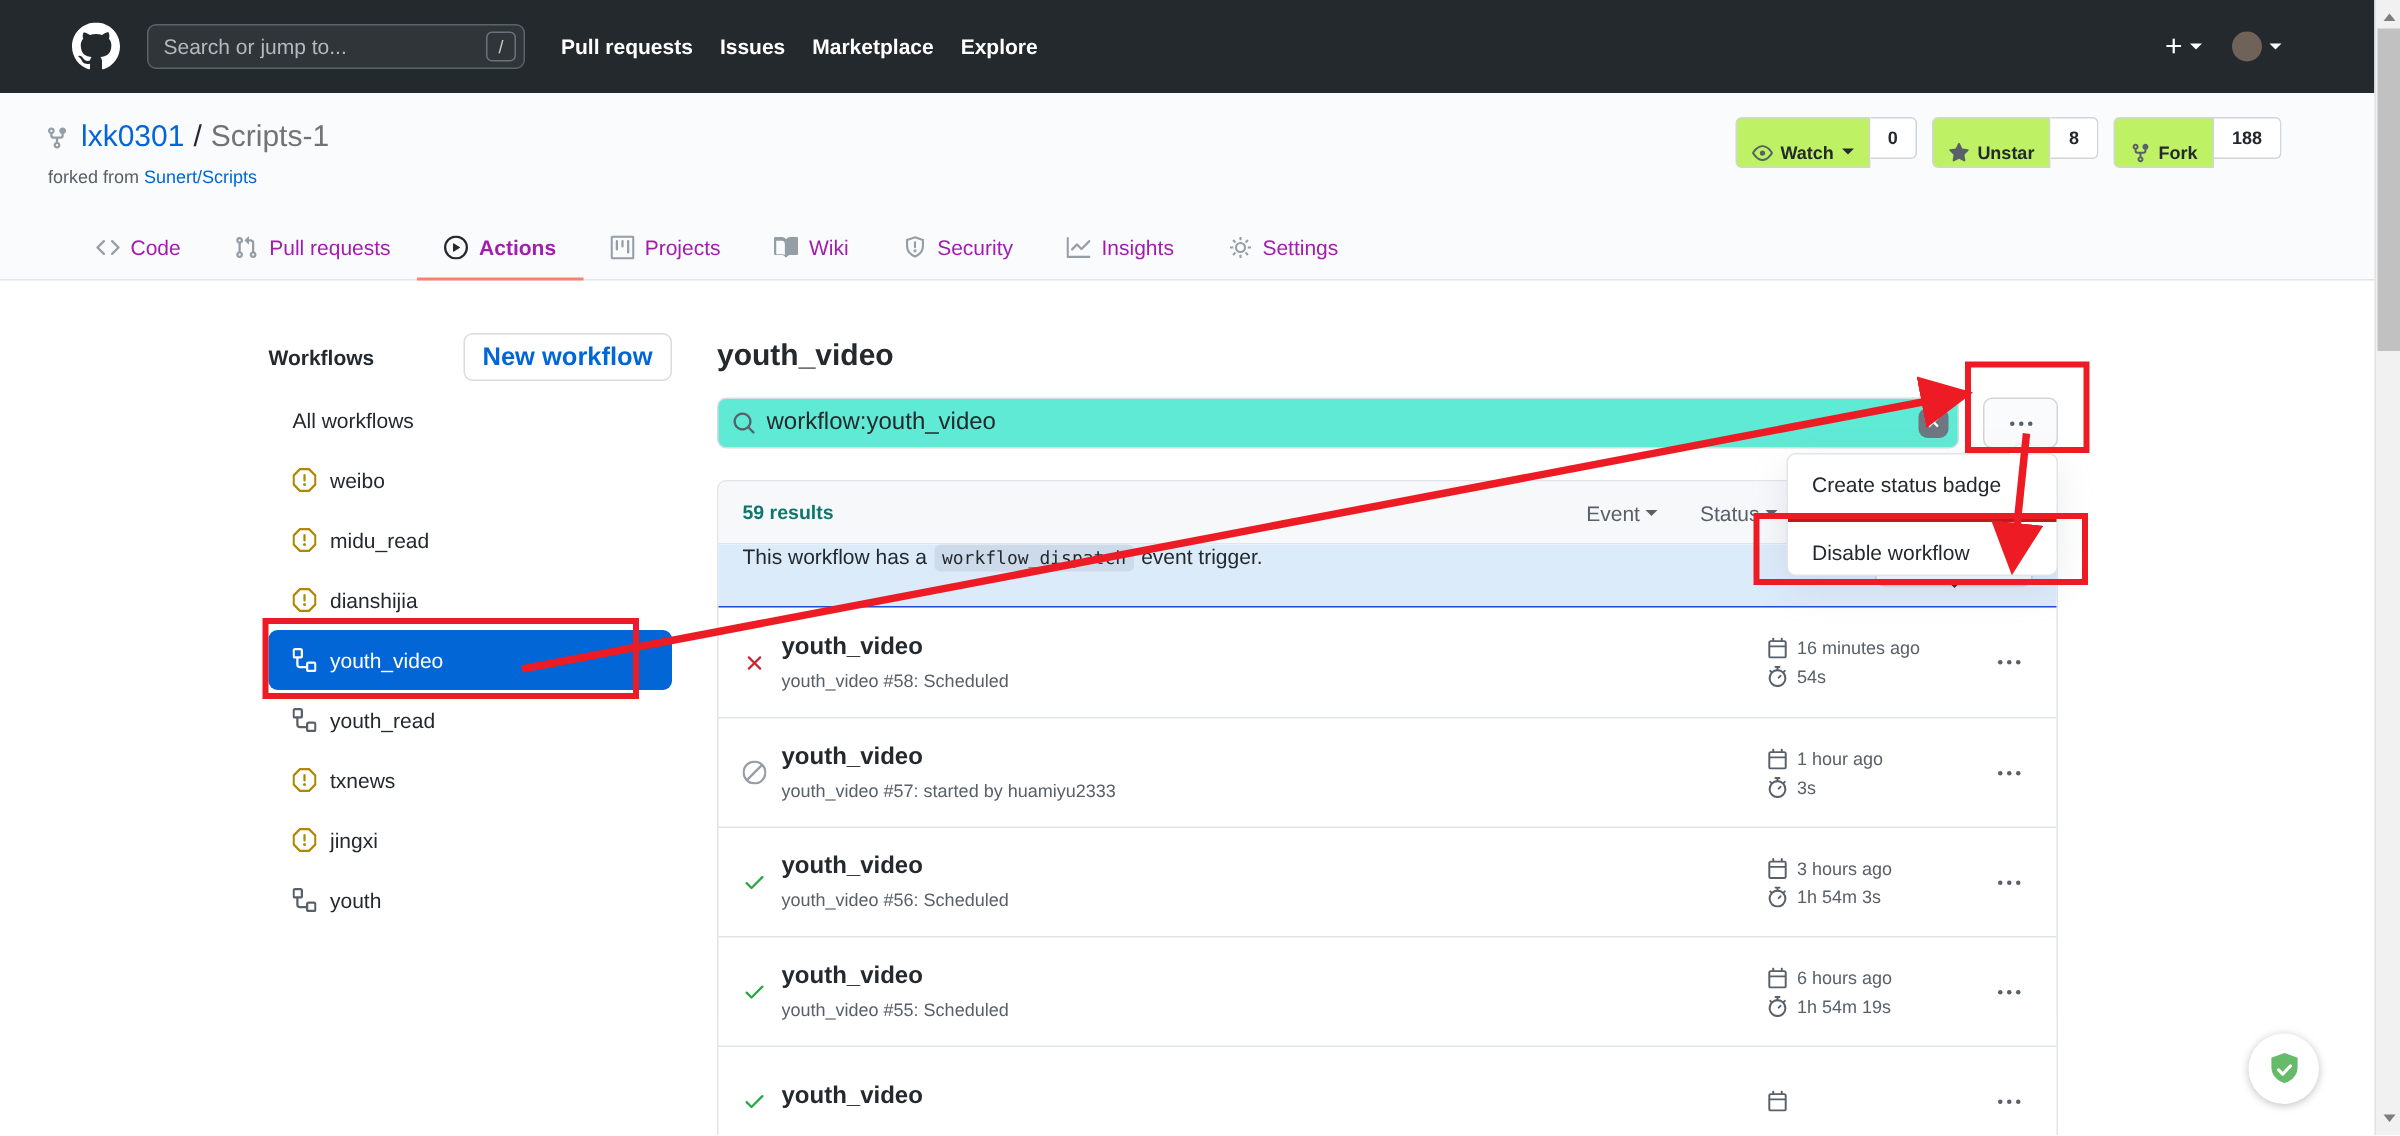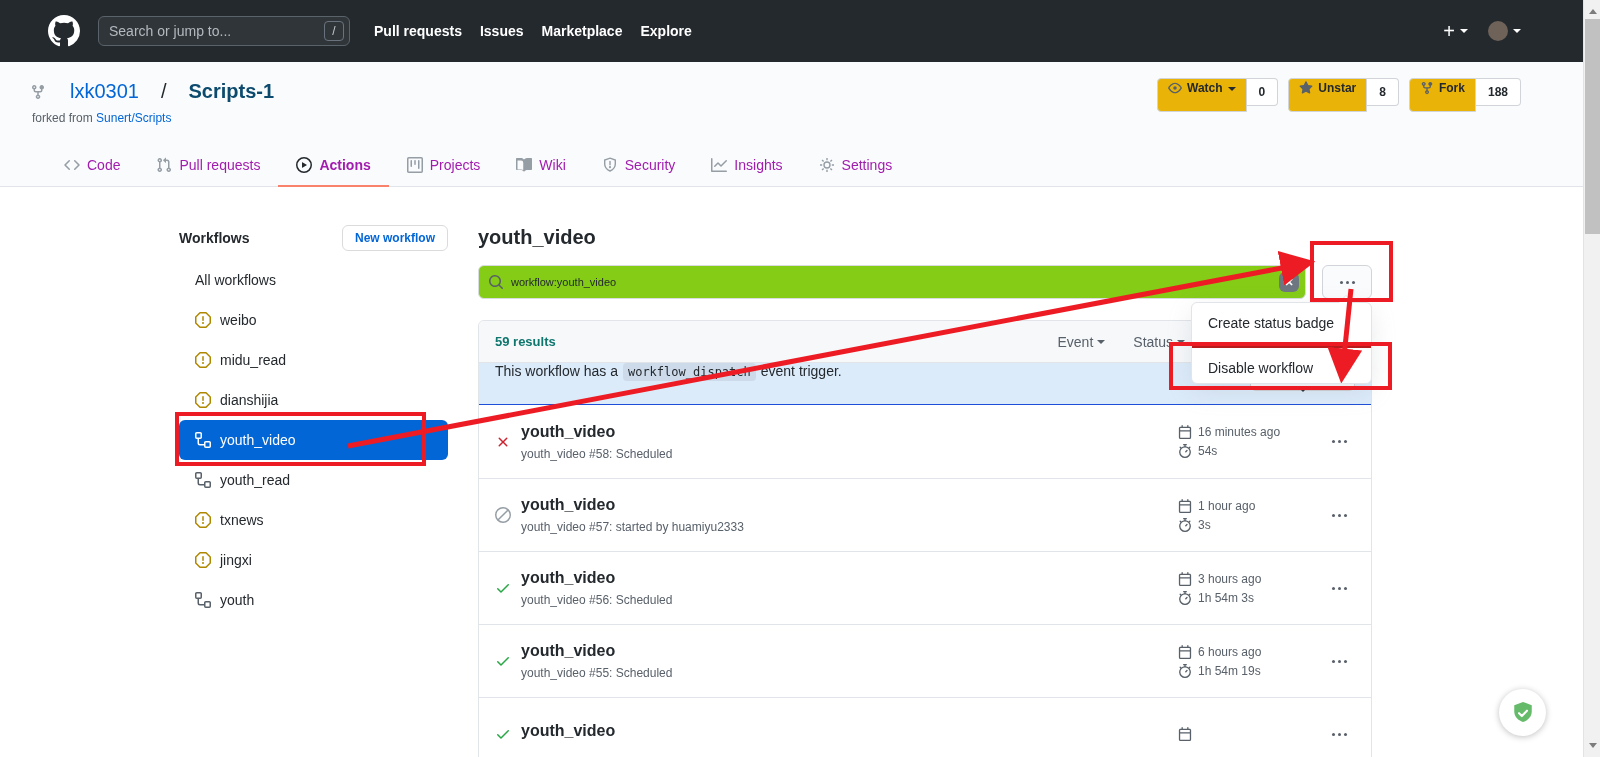--- a/index.html
+++ b/index.html
@@ -17,60 +17,60 @@
   .gh-nav { display:flex; gap:18px; align-items:center; }
   .gh-nav .nav-link { color:#fff; font-size:14px; font-weight:700; cursor:pointer; white-space:nowrap; }
   .gh-header-right { position:absolute; right:62px; top:0; height:62px; display:flex; align-items:center; gap:20px; }
   .plus-group,.avatar-group { display:flex; align-items:center; gap:5px; color:#fff; cursor:pointer; }
   .plus-glyph { font-size:20px; font-weight:400; line-height:1; color:#fff; }
   .caret { display:inline-block; width:0; height:0; border:4px solid transparent; border-top-color:currentColor; margin-top:4px; }
   .avatar { width:20px; height:20px; border-radius:50%; background:#6e6259; }
 
   
   .repo-area { position:absolute; left:0; top:62px; width:1583px; height:125px; background:#fafbfc; border-bottom:1px solid #e1e4e8; }
-  .repo-title-row { position:absolute; left:30px; top:18px; display:flex; align-items:center; font-size:20px;gap:16px; }
+  .repo-title-row { position:absolute; left:30px; top:18px; display:flex; align-items:center; font-size:20px; }
   .repo-title-row .octicon { color:#959da5; margin-right:8px; }
   .repo-owner { color:#0366d6; font-weight:400; cursor:pointer; }
   .repo-sep { color:#24292e; margin:0 6px; }
-  .repo-name { color:#0c4a6e; font-weight:700; cursor:pointer; }
+  .repo-name { color:#737373; font-weight:400; cursor:pointer; }
   .fork-note { position:absolute; left:32px; top:49px; font-size:12px; color:#586069; }
   .fork-note a { color:#0366d6; text-decoration:none; cursor:pointer; }
   .repo-actions { position:absolute; right:62px; top:16px; display:flex; gap:10px; }
   .btn-group { display:flex; height:28px; font-size:12px; font-weight:700; color:#24292e; }
-  .btn-main { display:flex; align-items:flex-end; gap:5px; padding:16px 10px; background:#eab308; border:1px solid #d1d5da; border-radius:4px 0 0 4px; cursor:pointer; }
+  .btn-main { display:flex; align-items:flex-start; gap:5px; padding:16px 10px; background:#bef264; border:1px solid #d1d5da; border-radius:4px 0 0 4px; cursor:pointer; }
   .btn-count { display:flex; align-items:center; padding:0 12px; background:#fff; border:1px solid #d1d5da; border-left:none; border-radius:0 4px 4px 0; cursor:pointer; }
   .btn-main .octicon { color:#586069; }
 
   
   .repo-tabs { position:absolute; left:46px; bottom:-1px; display:flex; }
   .tab { display:flex; align-items:center; gap:7px; padding:12px 18px 12px; font-size:14px; color:#a21caf; border-bottom:2px solid transparent; cursor:pointer; }
   .tab .octicon { color:#959da5; }
   .tab.active { font-weight:700; border-bottom-color:#f9826c; }
   .tab.active .octicon { color:#24292e; }
 
   
   .sidebar { position:absolute; left:179px; top:224px; width:269px; }
   .sidebar-head { display:flex; align-items:center; justify-content:space-between; height:28px; }
   .sidebar-title { font-size:14px; font-weight:700; color:#24292e; }
-  .new-workflow-btn { font-size:12px; font-weight:700; color:#0366d6; background:#fff; border:1px solid #d9dbdd; border-radius:6px; padding:5px 12px; cursor:pointer; font-family:inherit; }
+  .new-workflow-btn { font-size:17px; font-weight:700; color:#0366d6; background:#fff; border:1px solid #d9dbdd; border-radius:6px; padding:5px 12px; cursor:pointer; font-family:inherit; }
   .wf-list { margin-top:8px; }
   .wf-item { display:flex; align-items:center; gap:9px; height:40px; padding:0 16px; font-size:14px; color:#24292e; border-radius:6px; cursor:pointer; }
   .wf-item .octicon { flex:none; }
   .wf-item.warning .octicon { color:#b08800; }
   .wf-item.workflow .octicon { color:#586069; }
   .wf-item.selected { background:#0366d6; color:#fff; }
   .wf-item.selected .octicon { color:#fff; }
   .wf-item.plain { padding-left:16px; }
 
   
   .main { position:absolute; left:478px; top:226px; width:894px; }
   .main-title { font-size:20px; font-weight:700; color:#24292e; height:26px; }
   .search-row { display:flex; margin-top:13px; }
   .wf-search { position:relative; flex:1; height:34px; }
-  .wf-search input { width:100%; height:100%; border:1px solid #d9dcdf; border-radius:6px; font-size:11px; color:#24292e; padding:0 36px 0 32px; outline:none; background:#84cc16; font-family:inherit; }
+  .wf-search input { width:100%; height:100%; border:1px solid #d9dcdf; border-radius:6px; font-size:16px; color:#24292e; padding:0 36px 0 32px; outline:none; background:#5eead4; font-family:inherit; }
   .search-icon { position:absolute; left:10px; top:9px; color:#586069; }
   .clear-btn { position:absolute; right:7px; top:7px; width:20px; height:20px; border:none; border-radius:6px; background:#6e7781; color:#fff; font-size:11px; font-weight:700; line-height:20px; text-align:center; cursor:pointer; padding:0; }
   .kebab-btn { width:50px; height:34px; margin-left:16px; background:#fafbfc; border:1px solid #d1d5da; border-radius:6px; cursor:pointer; display:flex; align-items:center; justify-content:center; color:#586069; }
   .dots { position:relative; width:3px; height:3px; border-radius:50%; background:currentColor; box-shadow:6px 0 0 currentColor, -6px 0 0 currentColor; }
 
   
   .panel { margin-top:21px; border:1px solid #e1e4e8; border-radius:6px; background:#fff; }
   .panel-head { display:flex; align-items:center; height:42px; background:#f6f8fa; border-bottom:1px solid #e1e4e8; border-radius:6px 6px 0 0; padding:0 16px; }
   .results-count { font-size:13px; font-weight:700; color:#0f766e; }
   .filters { margin-left:auto; display:flex; gap:28px; margin-right:170px; }

